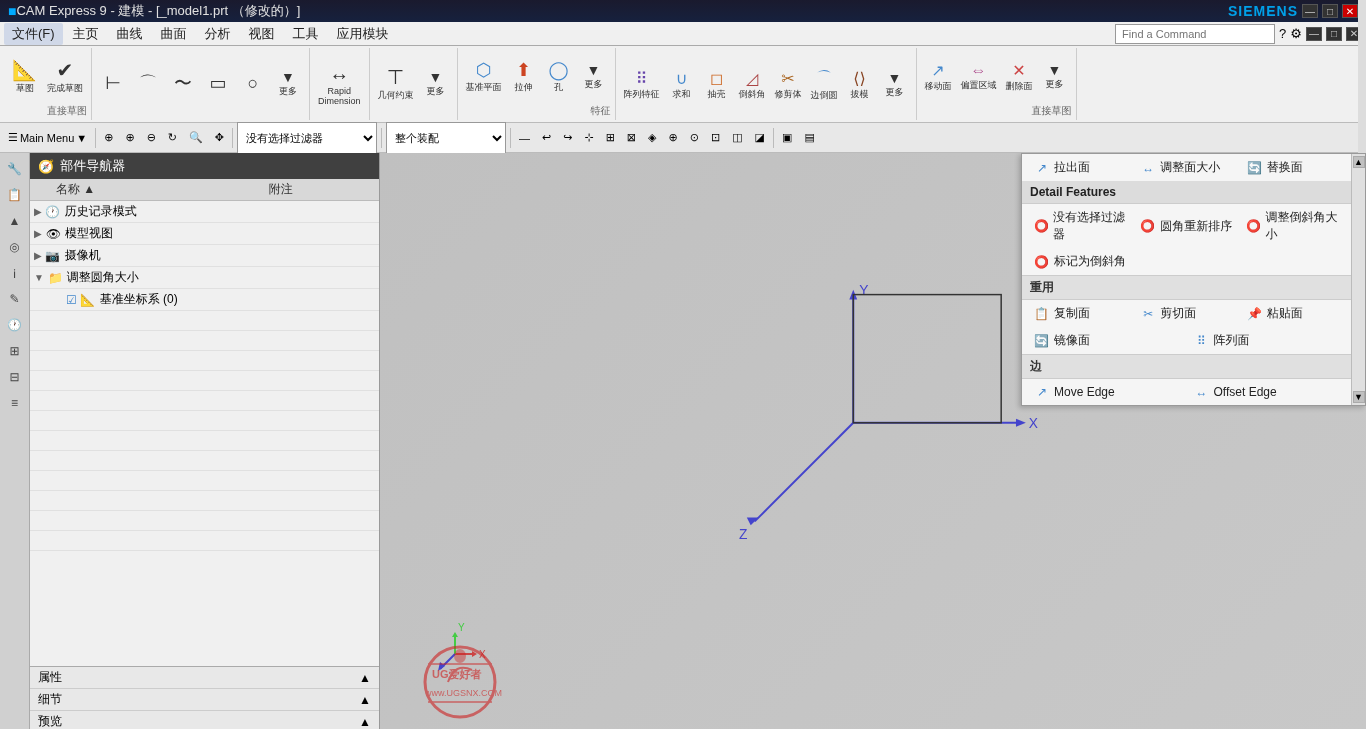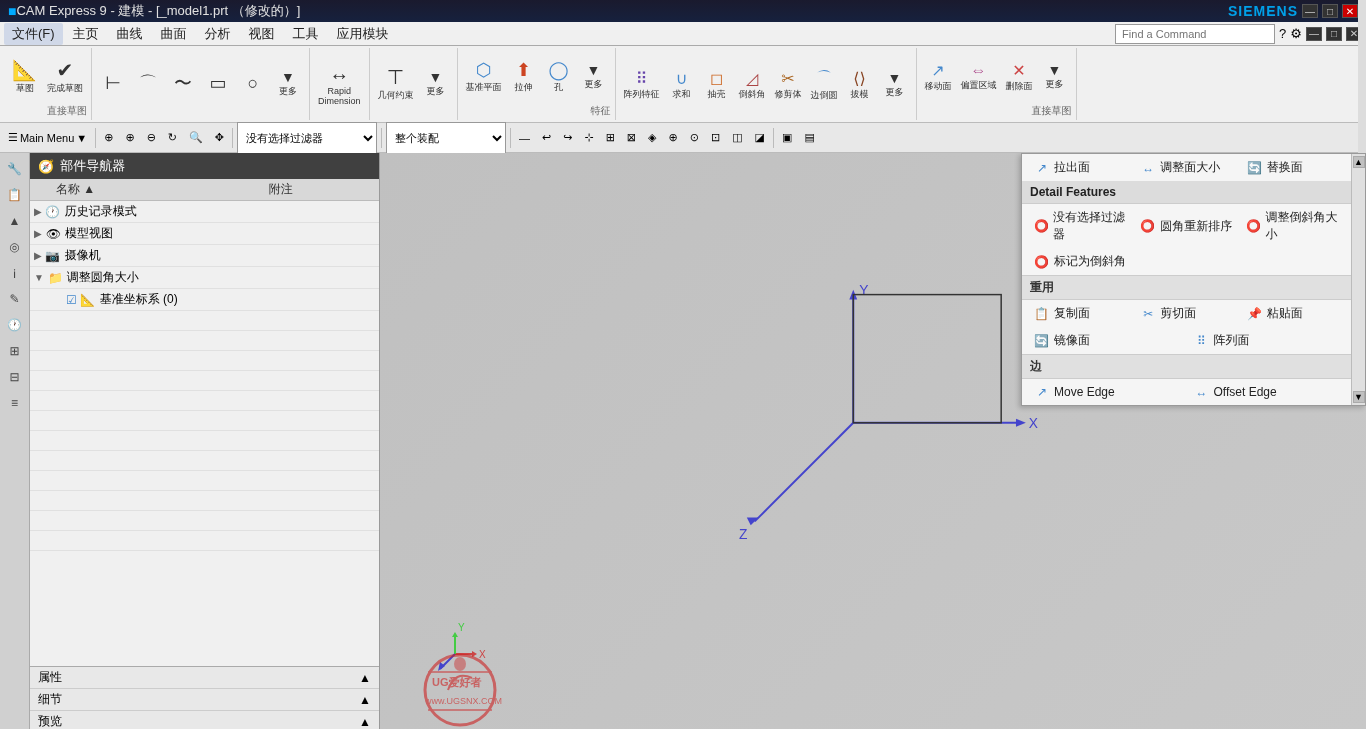--- a/index.html
+++ b/index.html
@@ -495,21 +495,21 @@
           <text x="3" y="-23" fill="#44cc44" font-size="10">Y</text>
 
           <line x1="0" y1="0" x2="-15" y2="15" stroke="#4444cc" stroke-width="2"></line>
           <polygon points="-17,17 -10,12 -15,8" fill="#4444cc"></polygon>
           <text x="-28" y="28" fill="#4444cc" font-size="10">Z</text>
         </g>
       </svg>
     </div>
 
     
-    <div id="watermark" style="position:absolute; bottom:2px; left:40px; opacity:0.6;">
+    <div id="watermark" style="position:absolute; bottom:10px; left:40px; opacity:0.6;">
       <svg width="120" height="85" viewBox="0 0 120 85">
         <circle cx="40" cy="42" r="35" fill="none" stroke="#cc2222" stroke-width="3"></circle>
         <text x="12" y="38" fill="#cc2222" font-size="11" font-weight="bold">UG爱好者</text>
         <text x="5" y="56" fill="#cc2222" font-size="9">www.UGSNX.COM</text>
 
         <line x1="8" y1="24" x2="72" y2="24" stroke="#cc2222" stroke-width="1.5"></line>
         <line x1="8" y1="62" x2="72" y2="62" stroke="#cc2222" stroke-width="1.5"></line>
 
         <ellipse cx="40" cy="16" rx="6" ry="7" fill="#cc2222" opacity="0.7"></ellipse>
         <path d="M28,42 Q35,22 52,30" fill="none" stroke="#cc2222" stroke-width="2"></path>

